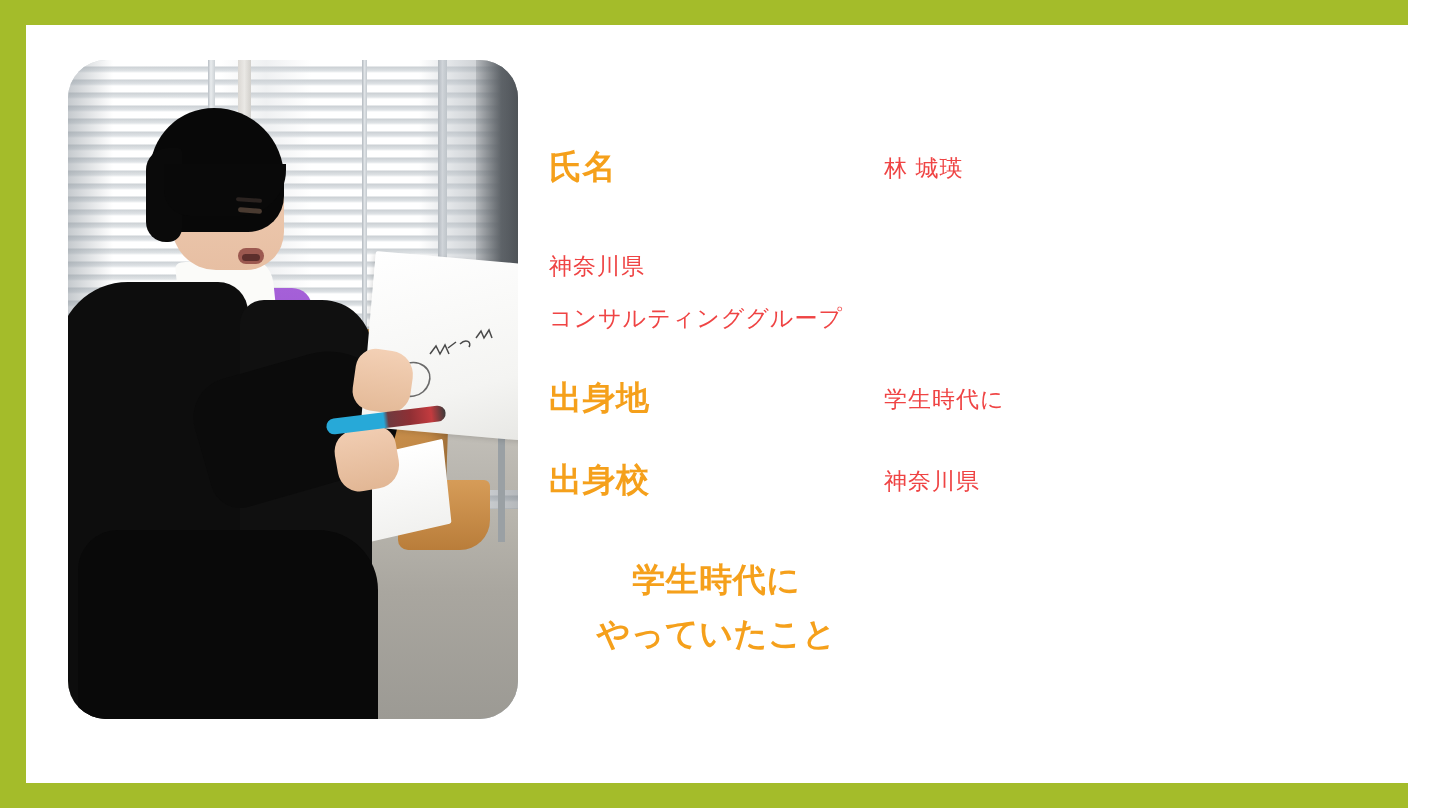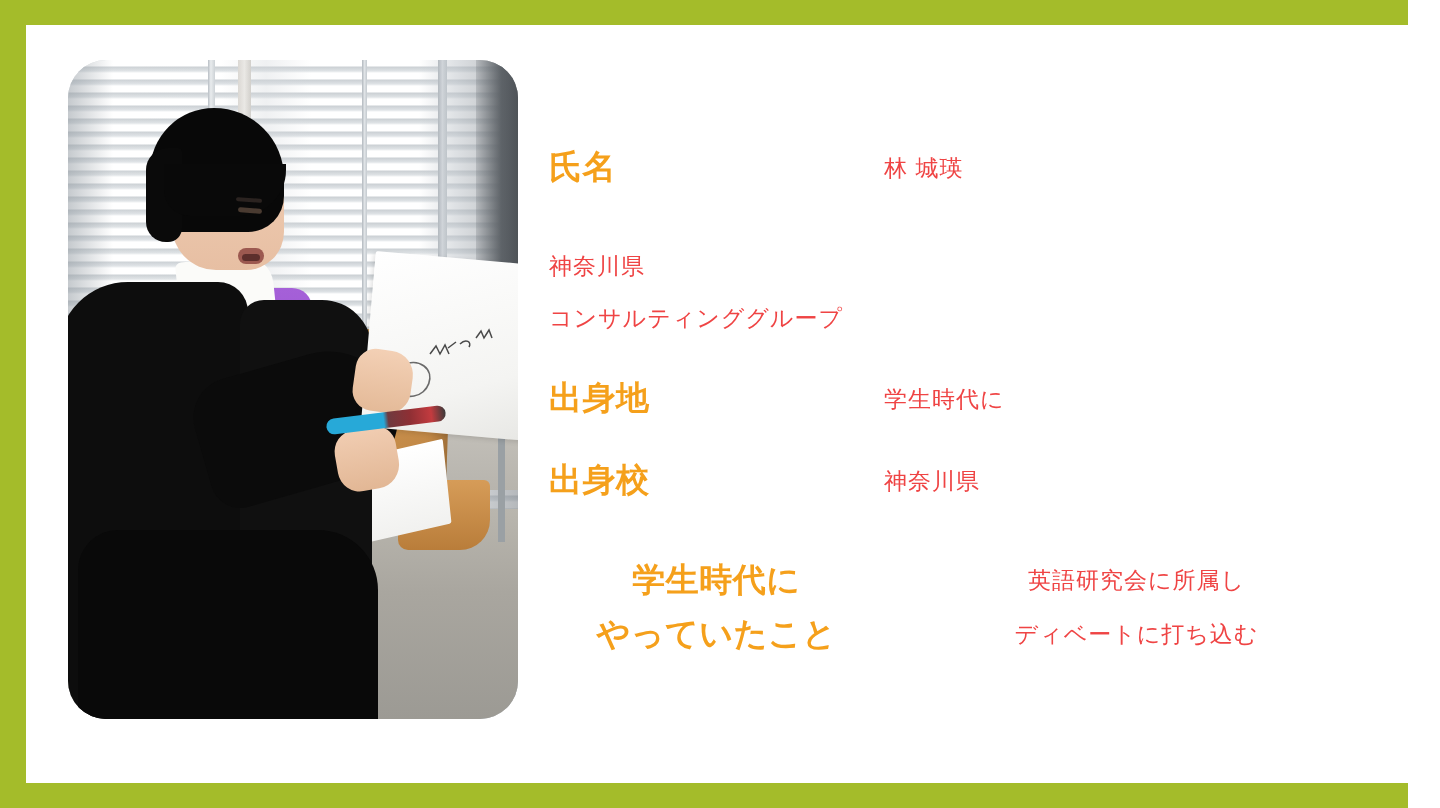--- a/index.html
+++ b/index.html
@@ -480,20 +480,18 @@
       </div>
 
       <div class="row r-school">
         <div class="row-label">出身校</div>
         <div class="row-value">神奈川県</div>
       </div>
 
       <div class="row r-club">
         <div class="row-label">学生時代に
 やっていたこと</div>
-        <div class="row-value">英語研究会に所属し
-ディベートに打ち込む</div>
       </div>
 
     </div>
 
   </div>
 </div>
 
 </body></html>

